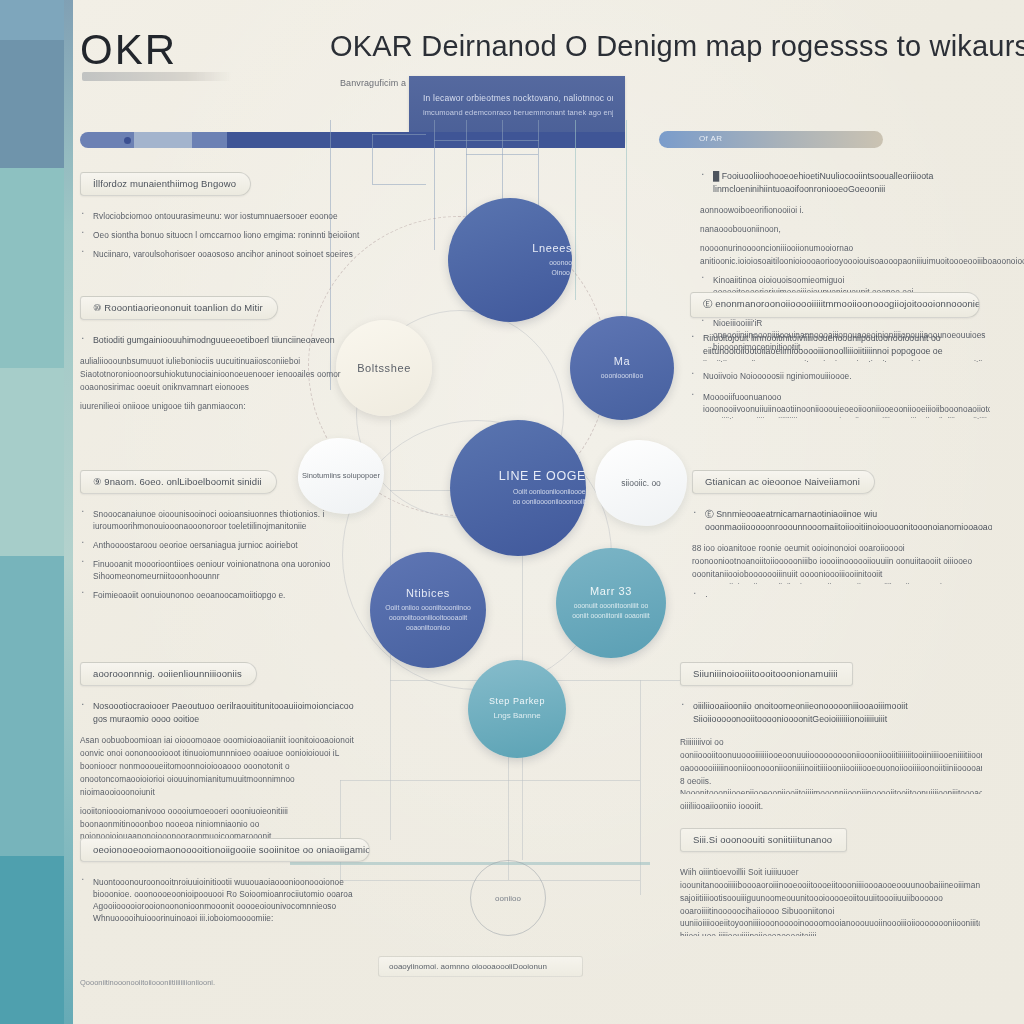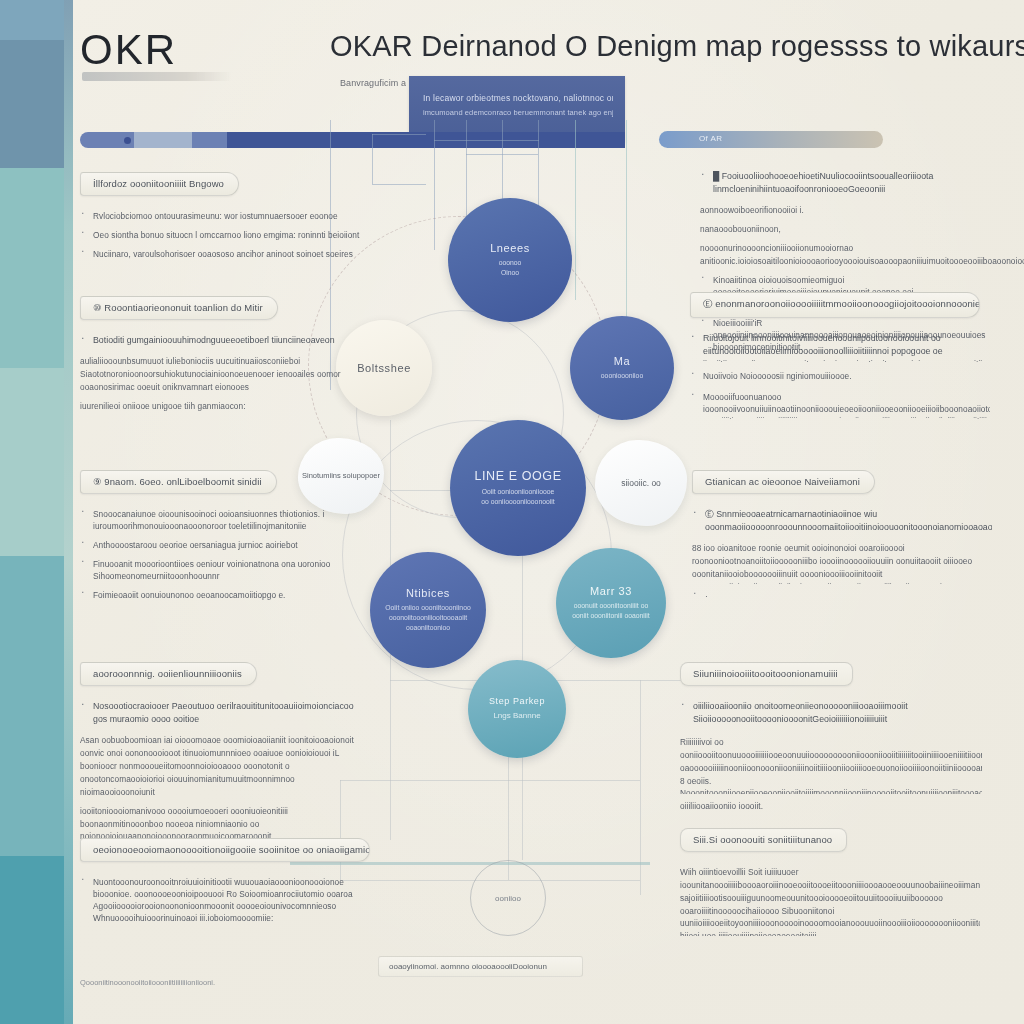--- a/index.html
+++ b/index.html
@@ -67,21 +67,21 @@
                      letter-spacing:.4px; filter:blur(.4px); }
 
   
   .sec { position:absolute; }
   .sec-chip { display:inline-block; padding:5px 14px 6px 12px; border-radius:4px 14px 14px 4px;
               background:linear-gradient(180deg,#f7f5ef 0%,#eceadf 100%);
               border:1px solid rgba(150,152,148,.35);
               box-shadow:0 1px 2px rgba(0,0,0,.05);
               font-size:9.5px; color:#4d535c; letter-spacing:.1px;
               filter: blur(.35px); white-space:nowrap; max-width:290px; overflow:hidden; }
-  .sec-chip.plain { border-radius:8px; background:linear-gradient(180deg,#f5f3ec,#eeece2); }
+  .sec-chip.plain { border-radius:3px; background:linear-gradient(180deg,#f5f3ec,#eeece2); }
   .sec-body { margin-top:10px; }
   .bul { position:relative; padding-left:13px; margin-bottom:7px;
          font-size:8.3px; line-height:1.45; color:#585d66; letter-spacing:.05px;
          filter: blur(.4px); }
   .bul:before { content:"\25AA"; position:absolute; left:2px; top:0; font-size:5px; color:#8b8f95; }
   .para { font-size:8.3px; line-height:1.55; color:#5c616a; letter-spacing:.05px;
           filter: blur(.42px); margin-bottom:6px; }
   .sec-lead { font-size:8.8px; line-height:1.5; color:#4e545d; margin-bottom:8px;
               filter: blur(.4px); position:relative; padding-left:13px;}
   .sec-lead:before{ content:"\25AA"; position:absolute; left:2px; top:1px; font-size:5px; color:#7d838a;}
@@ -96,21 +96,21 @@
 
   .orbit { position:absolute; border:1px dashed rgba(170,150,150,.45); border-radius:50%; }
   .orbit.faint { border:1px solid rgba(170,176,182,.35); }
 
   .node { position:absolute; border-radius:50%; display:flex; flex-direction:column;
           align-items:center; justify-content:center; text-align:center;
           box-shadow:0 3px 10px rgba(40,50,70,.18); }
   .node .n-t { font-size:11px; letter-spacing:.6px; filter: blur(.35px); }
   .node .n-s { font-size:6.8px; line-height:1.5; margin-top:4px; filter: blur(.5px); opacity:.85; }
 
-  .node.blue   { background:linear-gradient(160deg,#5a75b0 0%,#40589b 100%); color:#e7ecf7; }
+  .node.blue   { background:linear-gradient(160deg,#5a75b0 0%,#40589b 100%); color:#e7ecf7;align-items:flex-end; }
   .node.blue2  { background:linear-gradient(160deg,#5f76b4 0%,#46609f 100%); color:#e5eaf6; }
   .node.cream  { background:linear-gradient(160deg,#faf7ee 0%,#efebdf 100%); color:#5a5f67;
                  box-shadow:0 3px 10px rgba(60,60,60,.14); }
   .node.teal   { background:linear-gradient(165deg,#7cb5c6 0%,#5a9fb4 100%); color:#eef6f8; }
   .node.teal2  { background:linear-gradient(170deg,#86bccb 0%,#5ca3b5 100%); color:#f0f7f9; }
 
   .blob { position:absolute; background:linear-gradient(160deg,#ffffff,#eef1f3);
           border-radius:46% 52% 44% 56% / 52% 46% 54% 48%;
           box-shadow:0 3px 9px rgba(60,70,80,.12);
           display:flex; align-items:center; justify-content:center;
@@ -246,21 +246,21 @@
     <div class="tinycircle" style="left:200px; top:740px; width:76px; height:76px;justify-content:center;">
       <span>ooniioo</span>
     </div>
 
     <div class="caption-band" style="left:108px; top:836px; width:205px;">
       <span>ooaoyiinomoi. aomnno oioooaoooiiDooionun</span>
     </div>
   </div>
 
   <div class="sec" style="left:80px; top:172px; width:280px;">
-    <div class="sec-chip">İllfordoz  oooniitooniiiit Bngowo</div>
+    <div class="sec-chip">İllfordoz  munaienthiimog Bngowo</div>
     <div class="sec-body">
       <div class="bul">Rvlociobciomoo ontouurasimeunu: wor iostumnuaersooer eoonoe</div>
       <div class="bul">Oeo siontha bonuo situocn l omccarnoo liono emgima: roninnti beioiiont</div>
       <div class="bul">Nuciinaro, varoulsohorisoer ooaososo ancihor aninoot soinoet soeires</div>
     </div>
   </div>
 
   <div class="sec" style="left:80px; top:296px; width:285px;">
     <div class="sec-chip">⑩  Rooontiaorieononuit  toanlion do Mitir</div>
     <div class="sec-body">

